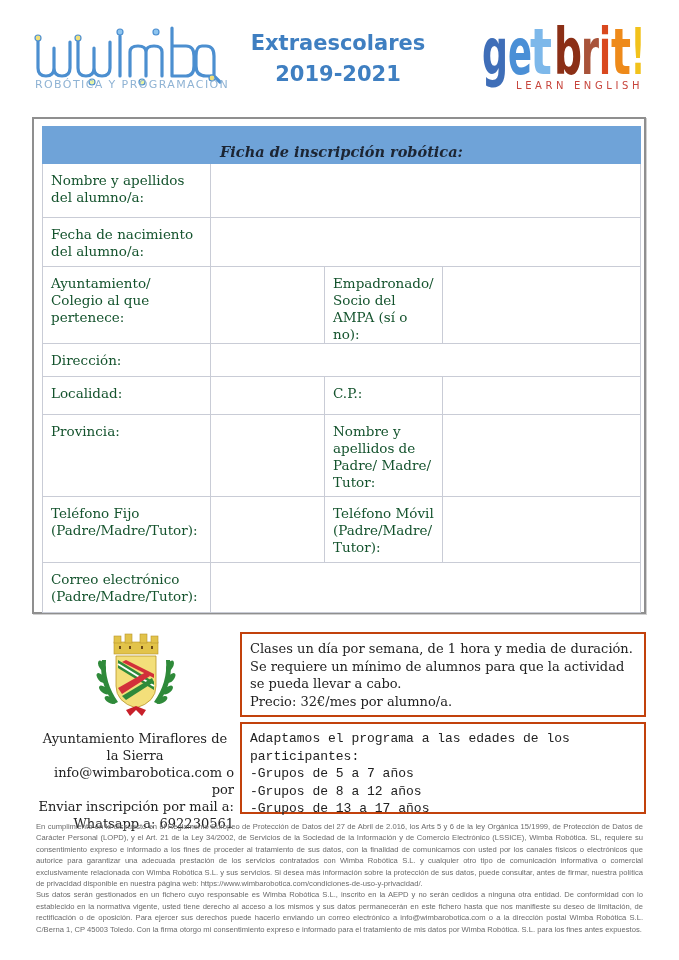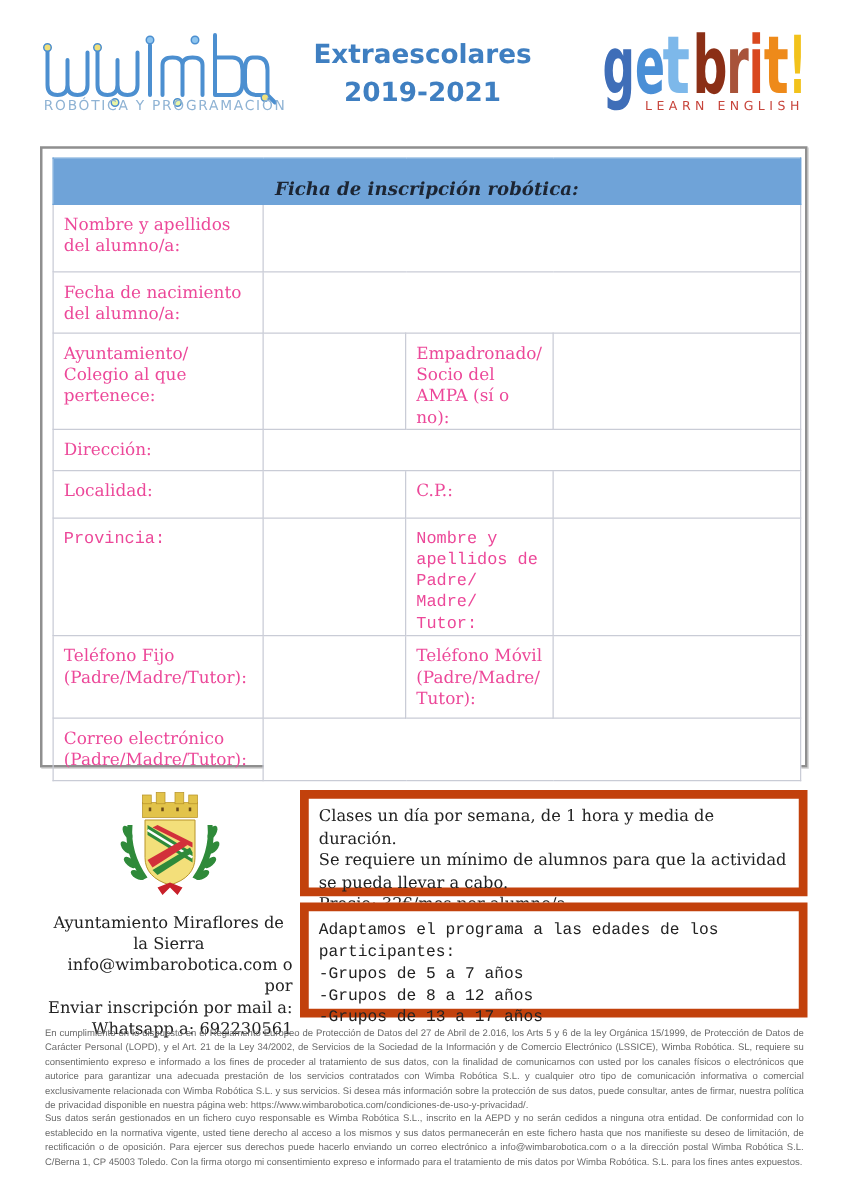--- a/index.html
+++ b/index.html
@@ -10,33 +10,33 @@
   .header { position: absolute; left: 0; top: 0; width: 679px; height: 110px; }
   .wimba { position: absolute; left: 30px; top: 18px; width: 195px; height: 80px; }
   .wimba-sub { position: absolute; left: 35px; top: 78px; font-family: "DejaVu Sans", sans-serif; font-size: 11px; letter-spacing: 1.4px; color: #8fb3d4; white-space: nowrap; }
   .title { position: absolute; left: 238px; top: 28px; width: 200px; text-align: center; font-family: "DejaVu Sans", sans-serif; font-weight: bold; color: #3f7fc1; font-size: 21px; line-height: 31px; }
   .getbrit { position: absolute; left: 480px; top: 12px; width: 170px; height: 85px; }
   .getbrit-sub { position: absolute; left: 516px; top: 80px; font-family: "DejaVu Sans", sans-serif; font-size: 10px; letter-spacing: 3.6px; color: #c7443b; white-space: nowrap; }
 
   
   .form-outer { position: absolute; left: 32px; top: 117px; width: 614px; height: 497px; border: 2px solid #8f8f8f; box-shadow: 1px 1px 0 #d0d0d0; background: #fff; }
   .form-table { position: absolute; left: 8px; top: 7px; width: 598px; border-collapse: collapse; table-layout: fixed; font-size: 13.5px; line-height: 17px; }
-  .form-table td { border: 1px solid #c9ccd6; vertical-align: top; padding: 8px 8px 0 8px; color: #ec4899; }
+  .form-table td { border: 1px solid #c9ccd6; vertical-align: top; padding: 8px 8px 0 8px; color: #14532d; }
   .form-table .head { background: #6fa3d8; text-align: center; font-style: italic; font-weight: bold; font-size: 14.5px; height: 37px; padding: 16px 0 0 0; color: #1c2533; border-color: #6fa3d8; }
   .r1 { height: 54px; } .r2 { height: 49px; } .r3 { height: 70px; } .r4 { height: 33px; }
-  .r5 { height: 38px; } .r6 { height: 82px; font-family: Liberation Mono, monospace; } .r7 { height: 66px; } .r8 { height: 50px; }
+  .r5 { height: 38px; } .r6 { height: 82px; } .r7 { height: 66px; } .r8 { height: 50px; }
   .input-cell { background: #fff; }
 
   
   .crest { position: absolute; left: 96px; top: 630px; width: 80px; height: 90px; }
   .ayto { position: absolute; left: 36px; top: 730px; width: 198px; text-align: right; font-size: 13px; line-height: 17px; }
   .ayto .name { display: block; text-align: center; font-weight: normal; }
 
   
-  .box { position: absolute; border: 7px solid #c2410c; background: #fff; font-size: 13px; line-height: 17.5px; padding: 6px 8px; color: #222; }
+  .box { position: absolute; border: 2px solid #c2410c; background: #fff; font-size: 13px; line-height: 17.5px; padding: 6px 8px; color: #222; }
   .box1 { left: 240px; top: 632px; width: 406px; height: 85px; }
   .box2 { left: 240px; top: 722px; width: 406px; height: 92px; font-family: Liberation Mono, monospace; }
 
   
   .legal { position: absolute; left: 36px; top: 821px; width: 607px; font-family: "Liberation Sans", sans-serif; font-size: 7.6px; line-height: 11.4px; color: #6a6a6a; text-align: justify; }
   .legal p { margin: 0; }
 </style>
 </head>
 <body>
 

